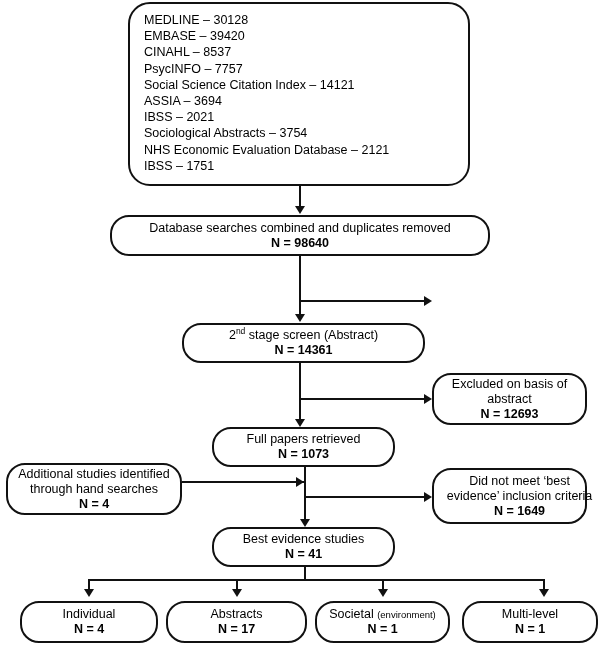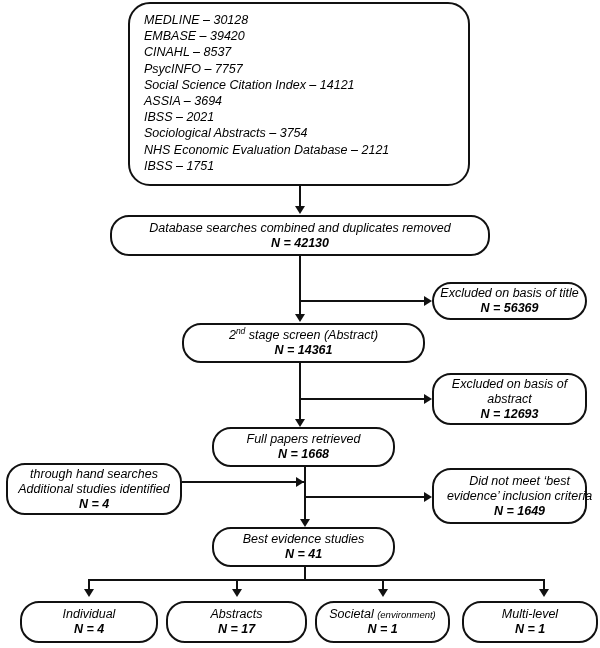--- a/index.html
+++ b/index.html
@@ -9,21 +9,20 @@
     background: #ffffff;
   }
   #canvas {
     position: relative;
     width: 600px;
     height: 648px;
     background: #ffffff;
     font-family: "Liberation Sans", sans-serif;
     color: #000000;
     overflow: hidden;
-    font-style: italic;
   }
   .box {
     position: absolute;
     box-sizing: border-box;
     border: 2px solid #111111;
     border-radius: 19px;
     background: #ffffff;
     display: flex;
     flex-direction: column;
     align-items: center;
@@ -100,62 +99,58 @@
     <span class="src-line">Sociological Abstracts – 3754</span>
     <span class="src-line">NHS Economic Evaluation Database – 2121</span>
     <span class="src-line">IBSS – 1751</span>
   </div>
 
   <div class="vline" style="left:299px; top:186px; height:22px;"></div>
   <div class="arrow-down" style="left:295px; top:206px;"></div>
 
   <div class="box" style="left:110px; top:215px; width:380px; height:41px;">
     <span class="line1">Database searches combined and duplicates removed</span>
-    <span class="nval">N = 42130</span>
+    <span class="nval">N = 98640</span>
   </div>
 
   <div class="vline" style="left:299px; top:256px; height:64px;"></div>
   <div class="arrow-down" style="left:295px; top:314px;"></div>
 
   <div class="hline" style="left:301px; top:300px; width:125px;"></div>
   <div class="arrow-right" style="left:424px; top:296px;"></div>
 
-  <div class="box" style="left:432px; top:282px; width:155px; height:38px;">
-    <span class="line1">Excluded on basis of title</span>
-    <span class="nval">N = 56369</span>
-  </div>
 
   <div class="box" style="left:182px; top:323px; width:243px; height:40px;">
     <span class="line1"><span>2</span><sup>nd</sup><span> stage screen (Abstract)</span></span>
     <span class="nval">N = 14361</span>
   </div>
 
   <div class="vline" style="left:299px; top:363px; height:62px;"></div>
   <div class="arrow-down" style="left:295px; top:419px;"></div>
 
   <div class="hline" style="left:301px; top:398px; width:125px;"></div>
   <div class="arrow-right" style="left:424px; top:394px;"></div>
 
   <div class="box" style="left:432px; top:373px; width:155px; height:52px;">
     <span class="line1">Excluded on basis of</span>
     <span class="line1">abstract</span>
     <span class="nval">N = 12693</span>
   </div>
 
   <div class="box" style="left:212px; top:427px; width:183px; height:40px;">
     <span class="line1">Full papers retrieved</span>
-    <span class="nval">N = 1668</span>
+    <span class="nval">N = 1073</span>
   </div>
 
   <div class="vline" style="left:304px; top:467px; height:58px;"></div>
   <div class="arrow-down" style="left:300px; top:519px;"></div>
 
   <div class="box" style="left:6px; top:463px; width:176px; height:52px;">
+    <span class="line1">Additional studies identified</span>
     <span class="line1">through hand searches</span>
-    <span class="line1">Additional studies identified</span>
     <span class="nval">N = 4</span>
   </div>
 
   <div class="hline" style="left:182px; top:481px; width:122px;"></div>
   <div class="arrow-right" style="left:296px; top:477px;"></div>
 
   <div class="hline" style="left:306px; top:496px; width:120px;"></div>
   <div class="arrow-right" style="left:424px; top:492px;"></div>
 
   <div class="box" style="left:432px; top:468px; width:155px; height:56px;padding-left:24px;">

